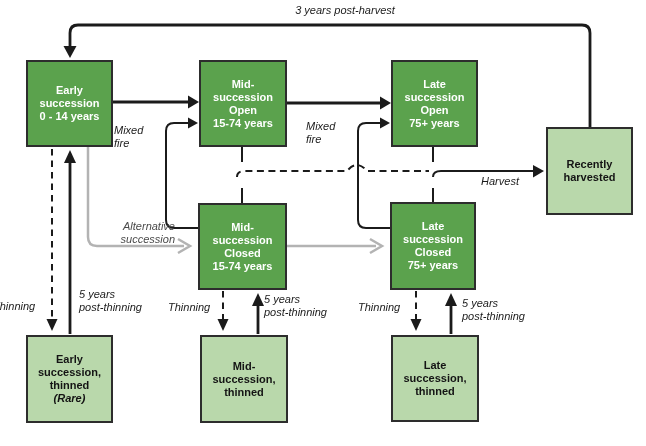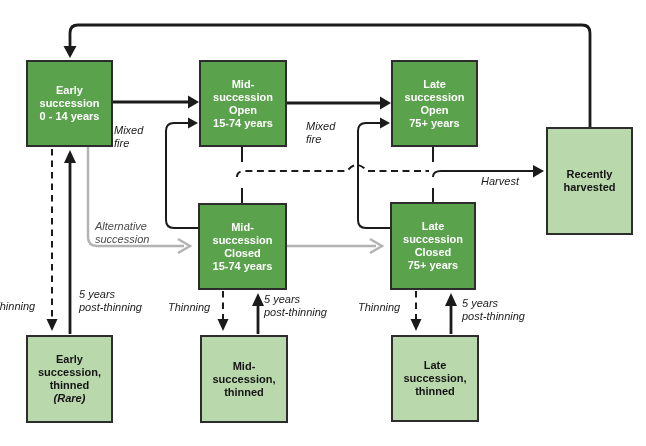--- a/index.html
+++ b/index.html
@@ -100,21 +100,21 @@
 15-74 years</span>
   </div>
 
   <div class="node dark" style="left:391px;top:60px;width:87px;height:87px;">
     <span class="txt">Late
 succession
 Open
 75+ years</span>
   </div>
 
-  <div class="node light" style="left:546px;top:127px;width:87px;height:108px;">
+  <div class="node light" style="left:546px;top:127px;width:87px;height:88px;">
     <span class="txt">Recently
 harvested</span>
   </div>
 
   <div class="node dark" style="left:198px;top:203px;width:89px;height:87px;">
     <span class="txt">Mid-
 succession
 Closed
 15-74 years</span>
   </div>
@@ -138,30 +138,31 @@
 succession,
 thinned</span>
   </div>
 
   <div class="node light" style="left:391px;top:335px;width:88px;height:87px;">
     <span class="txt">Late
 succession,
 thinned</span>
   </div>
 
+  <div class="elabel center" style="left:260px;top:4px;width:170px;">3 years post-harvest</div>
 
   <div class="elabel right" style="left:114px;top:124px;width:46px;">Mixed
 fire</div>
 
   <div class="elabel right" style="left:306px;top:120px;width:46px;">Mixed
 fire</div>
 
   <div class="elabel center" style="left:468px;top:153px;width:64px;margin-top:22px;">Harvest</div>
 
-  <div class="elabel gray" style="left:95px;top:220px;width:80px;">Alternative
+  <div class="elabel gray" style="left:95px;top:220px;width:80px;text-align:right;">Alternative
 succession</div>
 
   <div class="elabel" style="left:-7px;top:300px;width:50px;">Thinning</div>
 
   <div class="elabel" style="left:79px;top:288px;width:80px;">5 years
 post-thinning</div>
 
   <div class="elabel" style="left:168px;top:301px;width:50px;">Thinning</div>
 
   <div class="elabel" style="left:264px;top:293px;width:80px;">5 years

